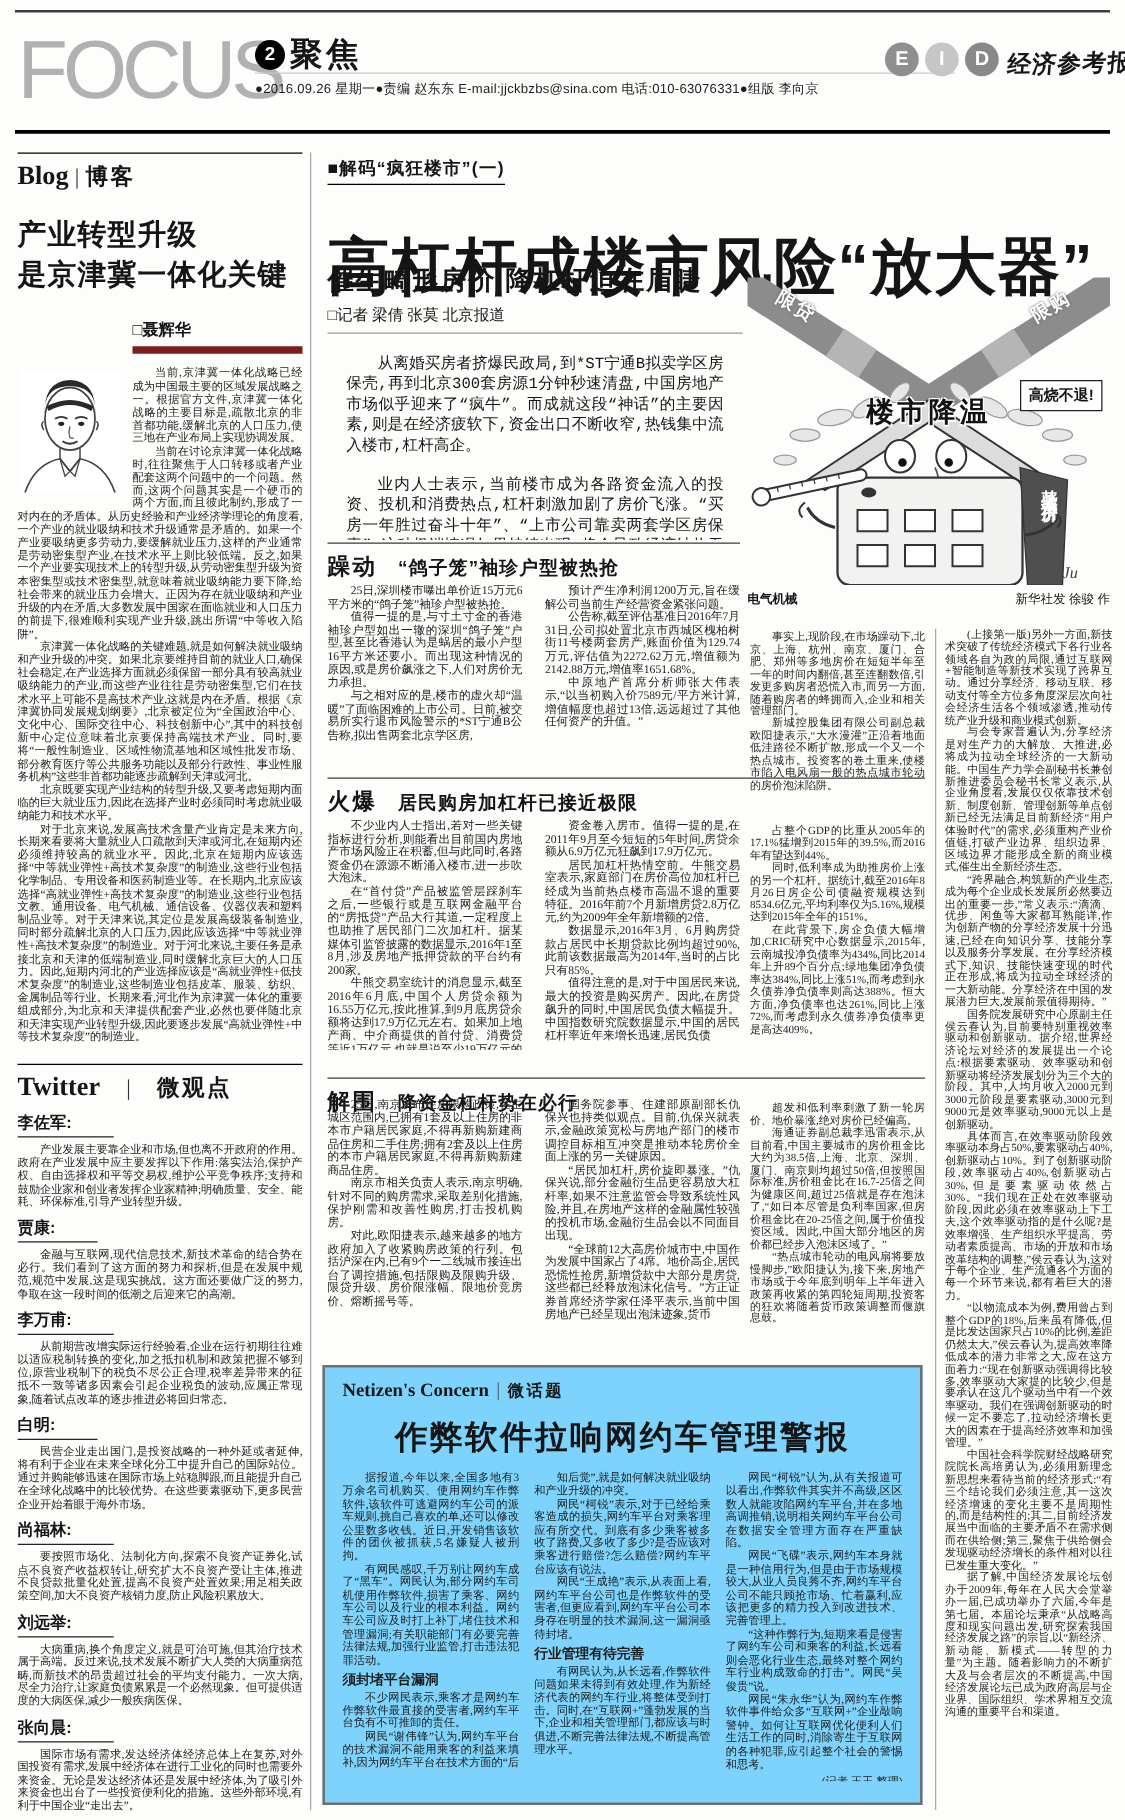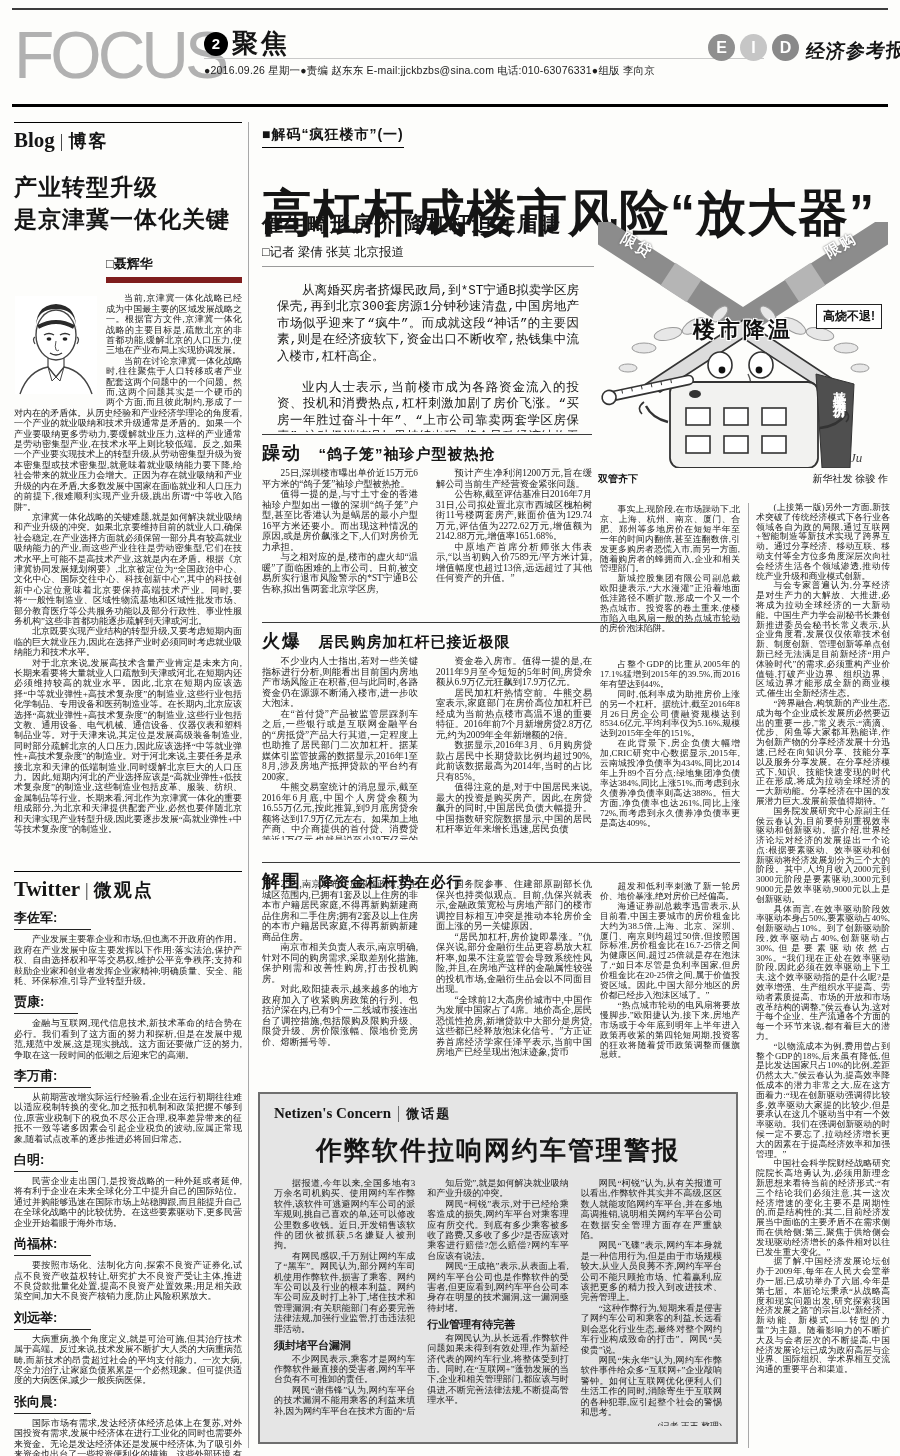--- a/index.html
+++ b/index.html
@@ -32,21 +32,21 @@
   .colhead .en{font-size:21px;font-weight:bold;font-family:"Liberation Serif",serif;}
   .colhead .bar{margin:0 5px;font-size:18px;color:#333;}
   .colhead .cn{font-size:18px;font-weight:bold;font-family:"Liberation Sans",sans-serif;letter-spacing:2px;}
   .blog-title{margin:18px 0 0 0;font-family:"Liberation Sans",sans-serif;font-size:23px;line-height:1.4;
               font-weight:900;letter-spacing:1px;}
   .blog-author{margin:20px 0 10px 92px;padding-bottom:4px;border-bottom:6px solid #7f1d1d;
                font-size:13px;font-weight:bold;}
   .blogbody{height:556px;overflow:hidden;text-align:justify;font-size:9px;line-height:10.4px;color:#222;}
   .blogbody p{margin:0;text-indent:2em;}
   .portrait{float:left;width:84px;height:100px;margin:2px 8px 3px 0;}
-  .tw-head{margin-top:22px;}
+  .tw-head{margin-top:2px;gap:16px;}
   .twitems{overflow:hidden;}
   .tw-name{display:inline-block;font-family:"Liberation Sans",sans-serif;font-size:13px;font-weight:bold;
            border-bottom:1.5px solid #222;padding:0 34px 2px 0;margin:7px 0 4px 0;}
   .tw-text{margin:0;text-indent:2em;text-align:justify;font-size:9px;line-height:10.4px;color:#222;}
 
   .vrule{position:absolute;width:1px;background:#a8a8a8;}
   .vr-main{left:248px;top:122px;height:1326px;}
   .vr-col4{left:748px;top:503px;height:945px;}
 
   
@@ -91,21 +91,21 @@
   .s1c1{left:262px;top:468px;width:156px;height:150px;} .s1c2{left:436px;top:468px;width:156px;height:150px;}
   .s2c1{left:262px;top:656px;width:156px;height:184px;} .s2c2{left:436px;top:656px;width:156px;height:184px;}
   .s3c1{left:262px;top:879px;width:156px;height:196px;} .s3c2{left:436px;top:879px;width:156px;height:196px;}
   .c3b1{left:600px;top:505px;width:140px;height:143px;font-size:8.8px;line-height:9.9px;}
   .c3b2{left:600px;top:660px;width:140px;height:180px;font-size:8.8px;line-height:9.9px;}
   .c3b3{left:600px;top:882px;width:140px;height:192px;font-size:8.8px;line-height:9.9px;}
   .col4{left:756px;top:503px;width:134px;height:948px;font-size:8.8px;line-height:9.8px;}
 
   
   .nbox{position:absolute;left:258px;top:1092px;width:480px;height:352px;border:2px solid #6f6f6f;
-        background:#e5e5e5;box-sizing:border-box;padding:10px 14px;}
+        background:#7dd3fc;box-sizing:border-box;padding:10px 14px;}
   .nbox-head{display:flex;align-items:baseline;}
   .nbox-head .en{font-size:15px;font-weight:bold;font-family:"Liberation Serif",serif;}
   .nbox-head .bar{margin:0 6px;color:#555;}
   .nbox-head .cn{font-size:13px;font-weight:bold;font-family:"Liberation Sans",sans-serif;letter-spacing:2px;}
   .nbox-title{text-align:center;font-size:26px;font-weight:900;letter-spacing:2px;margin:10px 0 10px 0;
               font-family:"Liberation Serif",serif;}
   .nbox-cols{display:flex;gap:12px;height:248px;overflow:hidden;}
   .nbox-col{flex:1;text-align:justify;font-size:9px;line-height:10.4px;color:#1c1c1c;}
   .nbox-col p{margin:0;text-indent:2em;}
   .nbox-col .it-h{font-weight:bold;font-size:11px;text-indent:0;margin:6px 0 3px 0;
@@ -266,21 +266,21 @@
       <path d="M70,200 q-16,-4 -22,-16 M222,206 q18,-2 26,-14" stroke="#333" stroke-width="2.4" fill="none"></path>
       <path d="M46,180 q-8,6 -2,12 M246,188 q8,6 2,12" stroke="#333" stroke-width="1.6" fill="none"></path>
       <text x="252" y="240" font-family="Liberation Serif, serif" font-style="italic" font-size="13" fill="#444">Ju</text>
     </svg>
     <span class="hose-label hl-left">限贷</span>
     <span class="hose-label hl-right">限购</span>
     <span class="cartoon-title">楼市降温</span>
     <span class="bubble">高烧不退!</span>
     <span class="banner-text">某些城市房价</span>
     <div class="cartoon-credits">
-      <span class="cap-left">双管齐下</span>
+      <span class="cap-left">电气机械</span>
       <span class="cap-right">新华社发 徐骏 作</span>
     </div>
   </div>
 
   <div class="sec-head sh1">
     <span class="sec-tag">躁动</span>
     <span class="sec-title">“鸽子笼”袖珍户型被热抢</span>
   </div>
   <div class="ncol s1c1">
       <p>25日,深圳楼市曝出单价近15万元6平方米的“鸽子笼”袖珍户型被热抢。</p>

